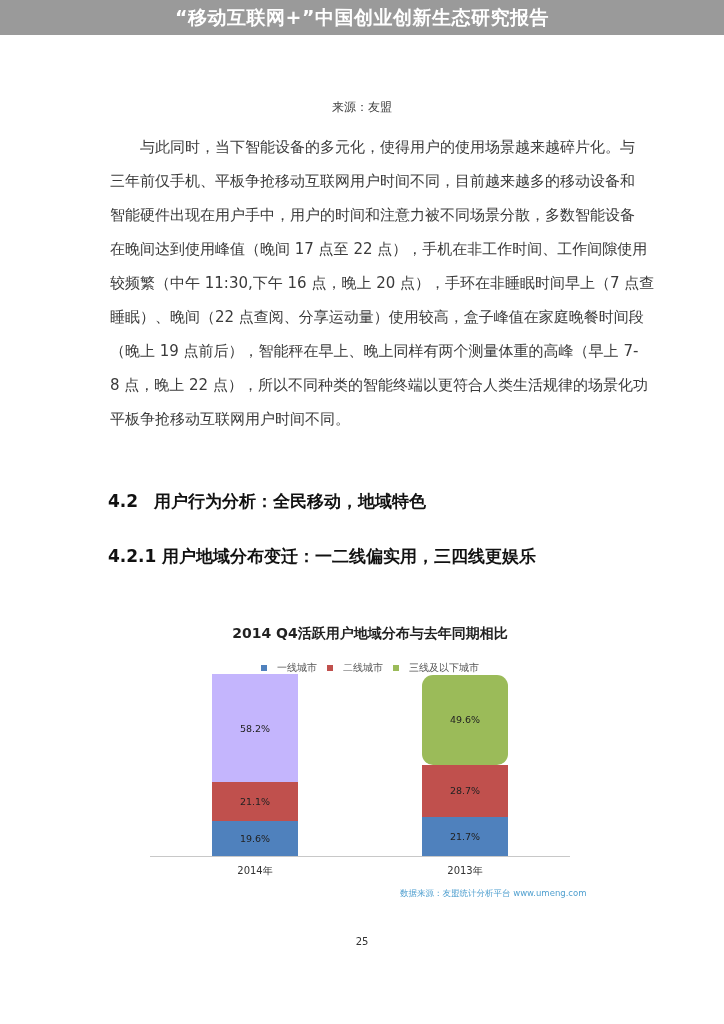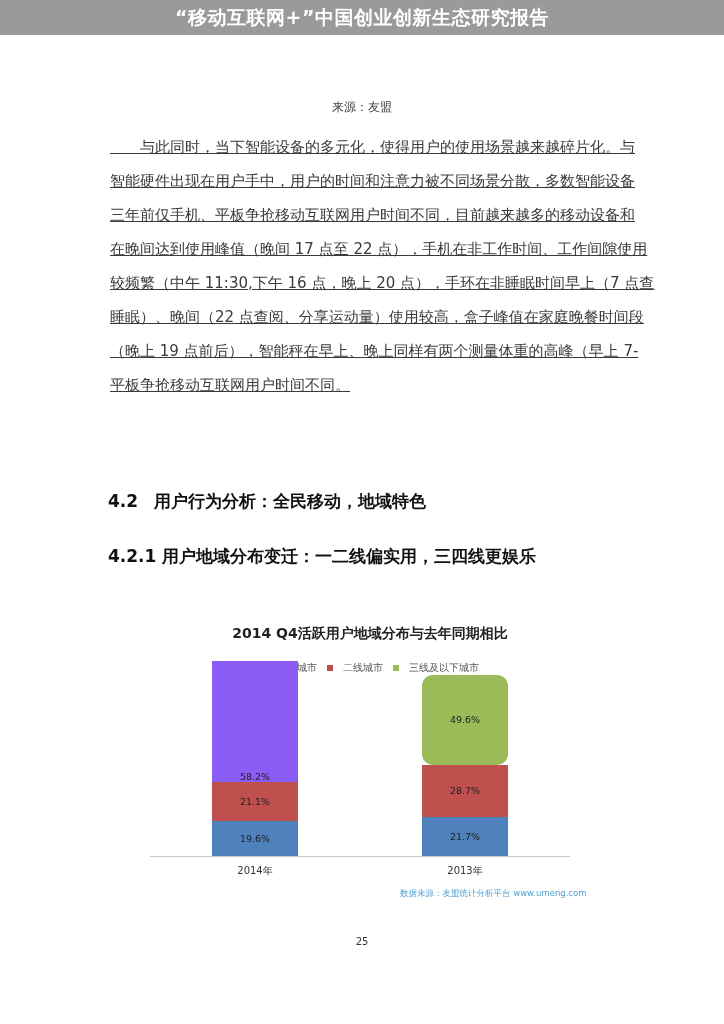--- a/index.html
+++ b/index.html
@@ -13,21 +13,21 @@
   }
   .header-title { color: #ffffff; font-size: 19px; font-weight: bold; letter-spacing: 0.5px; }
   .source-caption {
     position: absolute; top: 99px; left: 0; width: 724px; text-align: center;
     font-size: 12px; color: #404040;
   }
   .body-para {
     position: absolute; left: 110px; top: 130px; width: 508px;
     font-size: 15px; line-height: 34px; color: #3a3a3a; text-align: justify;
   }
-  .body-para .line { display: block; white-space: nowrap; height: 34px; text-decoration: underline; }
+  .body-para .line { display: block; white-space: nowrap; height: 34px; }
   .h2 {
     position: absolute; left: 108px; top: 490px; font-size: 17px; font-weight: bold; color: #111;
     white-space: nowrap;
   }
   .h2 .num { display: inline-block; width: 46px; }
   .h3 {
     position: absolute; left: 108px; top: 545px; font-size: 17px; font-weight: bold; color: #111;
     white-space: nowrap;
   }
   .h3 .num { display: inline-block; width: 54px; }
@@ -58,26 +58,27 @@
 <body>
 
 <div class="header-bar">
   <span class="header-title">“移动互联网+”中国创业创新生态研究报告</span>
 </div>
 
 <div class="source-caption">来源：友盟</div>
 
 <div class="body-para">
   <span class="line">　　与此同时，当下智能设备的多元化，使得用户的使用场景越来越碎片化。与</span>
+  <span class="line">三年前仅手机、平板争抢移动互联网用户时间不同，目前越来越多的移动设备和</span>
   <span class="line">智能硬件出现在用户手中，用户的时间和注意力被不同场景分散，多数智能设备</span>
-  <span class="line">三年前仅手机、平板争抢移动互联网用户时间不同，目前越来越多的移动设备和</span>
   <span class="line">在晚间达到使用峰值（晚间 17 点至 22 点），手机在非工作时间、工作间隙使用</span>
   <span class="line">较频繁（中午 11:30,下午 16 点，晚上 20 点），手环在非睡眠时间早上（7 点查</span>
   <span class="line">睡眠）、晚间（22 点查阅、分享运动量）使用较高，盒子峰值在家庭晚餐时间段</span>
   <span class="line">（晚上 19 点前后），智能秤在早上、晚上同样有两个测量体重的高峰（早上 7-</span>
+  <span class="line">8 点，晚上 22 点），所以不同种类的智能终端以更符合人类生活规律的场景化功</span>
   <span class="line">平板争抢移动互联网用户时间不同。</span>
 </div>
 
 <div class="h2">
   <span class="num">4.2</span><span>用户行为分析：全民移动，地域特色</span>
 </div>
 
 <div class="h3">
   <span class="num">4.2.1</span><span>用户地域分布变迁：一二线偏实用，三四线更娱乐</span>
 </div>
@@ -100,21 +101,21 @@
     </div>
   <div class="plot" id="plot">
     <div class="axis-line"></div>
   <div class="bar" style="left: 62px;">
         <div class="seg" style="background: rgb(79, 129, 189); height: 35.476px;">
           <span>19.6%</span>
         </div>
         <div class="seg" style="background: rgb(192, 80, 77); height: 38.191px;">
           <span>21.1%</span>
         </div>
-        <div class="seg" style="background: #8b5cf6; height: 121px; align-items: flex-end;">
+        <div class="seg" style="background: #c4b5fd; height: 108px;">
           <span>58.2%</span>
         </div>
       </div>
       <div class="bar" style="left: 272px;">
         <div class="seg" style="background: rgb(79, 129, 189); height: 39.277px;">
           <span>21.7%</span>
         </div>
         <div class="seg" style="background: rgb(192, 80, 77); height: 51.947px;">
           <span>28.7%</span>
         </div>

